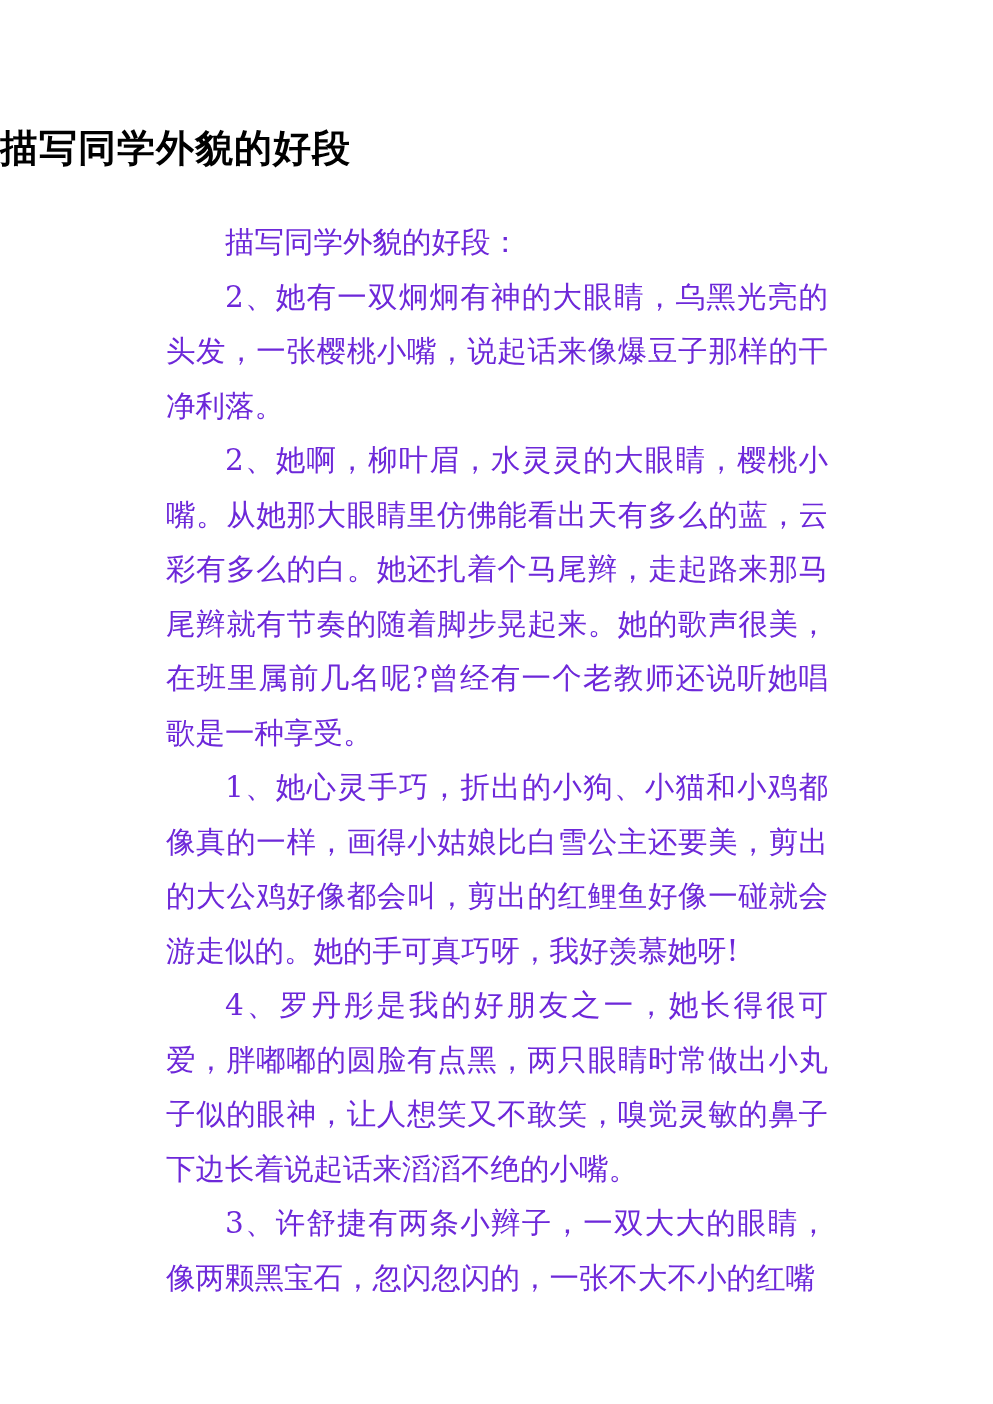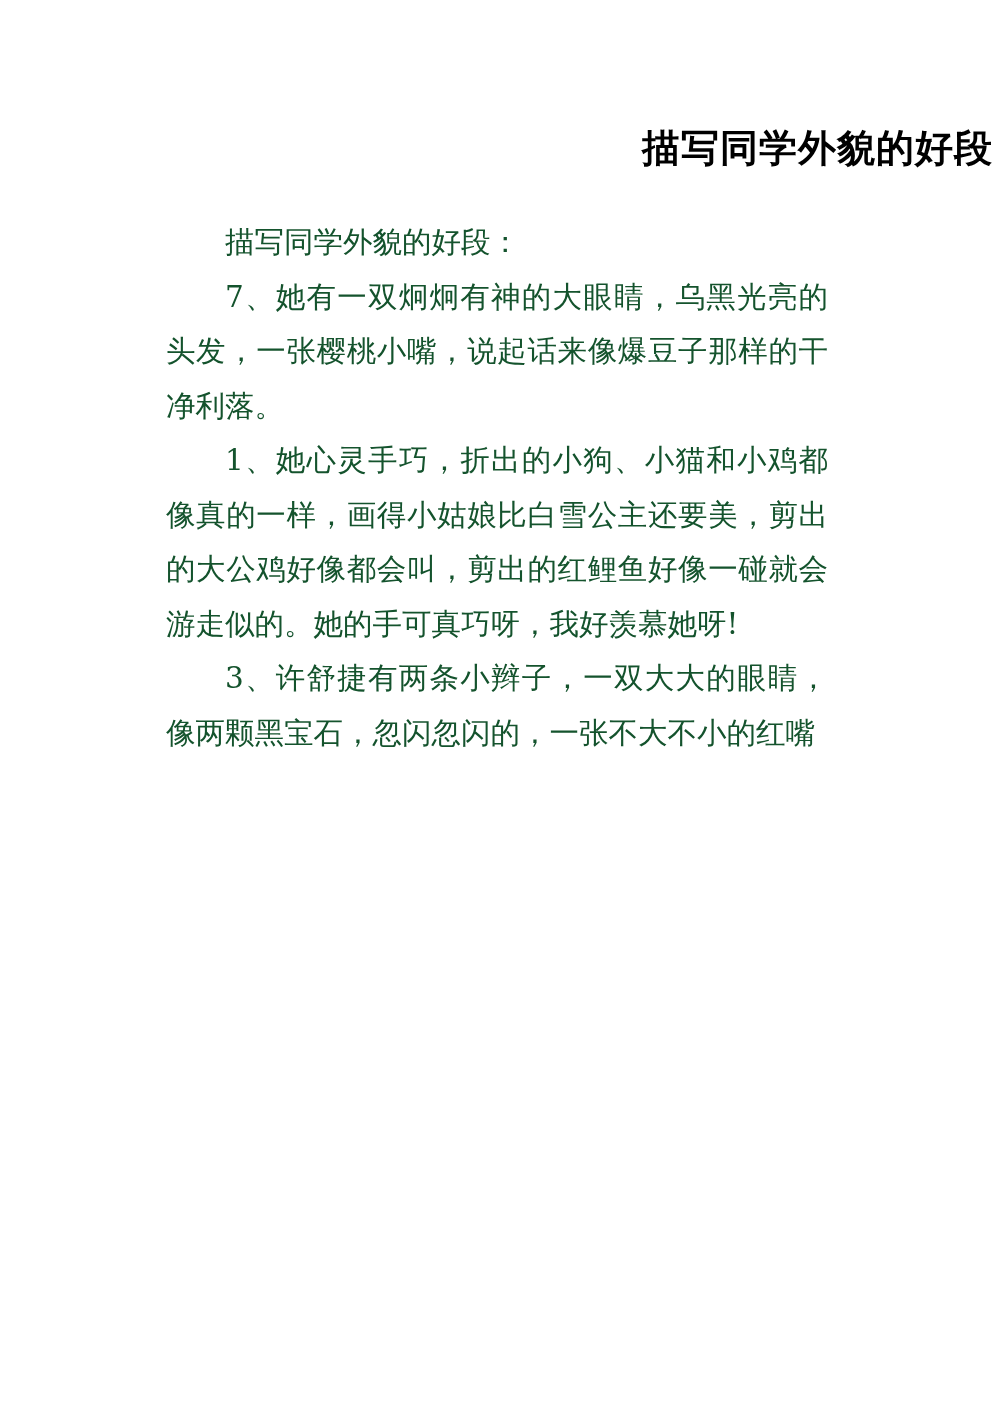--- a/index.html
+++ b/index.html
@@ -1,35 +1,37 @@
 <!DOCTYPE html>
 <html><head>
   <meta charset="utf-8">
   <style>
     html, body { margin: 0; padding: 0; background: #ffffff; }
     body { width: 993px; height: 1404px; position: relative; overflow: hidden; }
     .page { position: absolute; left: 0; top: 0; width: 993px; height: 1404px; background: #ffffff; }
     .title {
       position: absolute; left: 0; top: 120px; width: 993px;
-      text-align: right;
+      text-align: left;
       font-family: "DejaVu Sans", "Liberation Sans", sans-serif;
       font-weight: bold; font-size: 38px; line-height: 56px; color: #000;
       letter-spacing: 1px;
     }
     .body {
       position: absolute; left: 166px; top: 215px; width: 662px;
       font-family: "DejaVu Serif", "Liberation Serif", serif;
-      font-size: 29.5px; line-height: 54.5px; color: #14532d;
+      font-size: 29.5px; line-height: 54.5px; color: #6d28d9;
     }
     .para { margin: 0; text-indent: 2em; text-align: justify; }
   </style>
 </head>
 <body>
 
 <div class="page">
   <div class="title">描写同学外貌的好段</div>
   <div class="body">
     <p class="para">描写同学外貌的好段：</p>
-    <p class="para">7、她有一双炯炯有神的大眼睛，乌黑光亮的头发，一张樱桃小嘴，说起话来像爆豆子那样的干净利落。</p>
+    <p class="para">2、她有一双炯炯有神的大眼睛，乌黑光亮的头发，一张樱桃小嘴，说起话来像爆豆子那样的干净利落。</p>
+    <p class="para">2、她啊，柳叶眉，水灵灵的大眼睛，樱桃小嘴。从她那大眼睛里仿佛能看出天有多么的蓝，云彩有多么的白。她还扎着个马尾辫，走起路来那马尾辫就有节奏的随着脚步晃起来。她的歌声很美，在班里属前几名呢?曾经有一个老教师还说听她唱歌是一种享受。</p>
     <p class="para">1、她心灵手巧，折出的小狗、小猫和小鸡都像真的一样，画得小姑娘比白雪公主还要美，剪出的大公鸡好像都会叫，剪出的红鲤鱼好像一碰就会游走似的。她的手可真巧呀，我好羡慕她呀!</p>
+    <p class="para">4、罗丹彤是我的好朋友之一，她长得很可爱，胖嘟嘟的圆脸有点黑，两只眼睛时常做出小丸子似的眼神，让人想笑又不敢笑，嗅觉灵敏的鼻子下边长着说起话来滔滔不绝的小嘴。</p>
     <p class="para">3、许舒捷有两条小辫子，一双大大的眼睛，像两颗黑宝石，忽闪忽闪的，一张不大不小的红嘴</p>
   </div>
 </div>
 
 </body></html>

